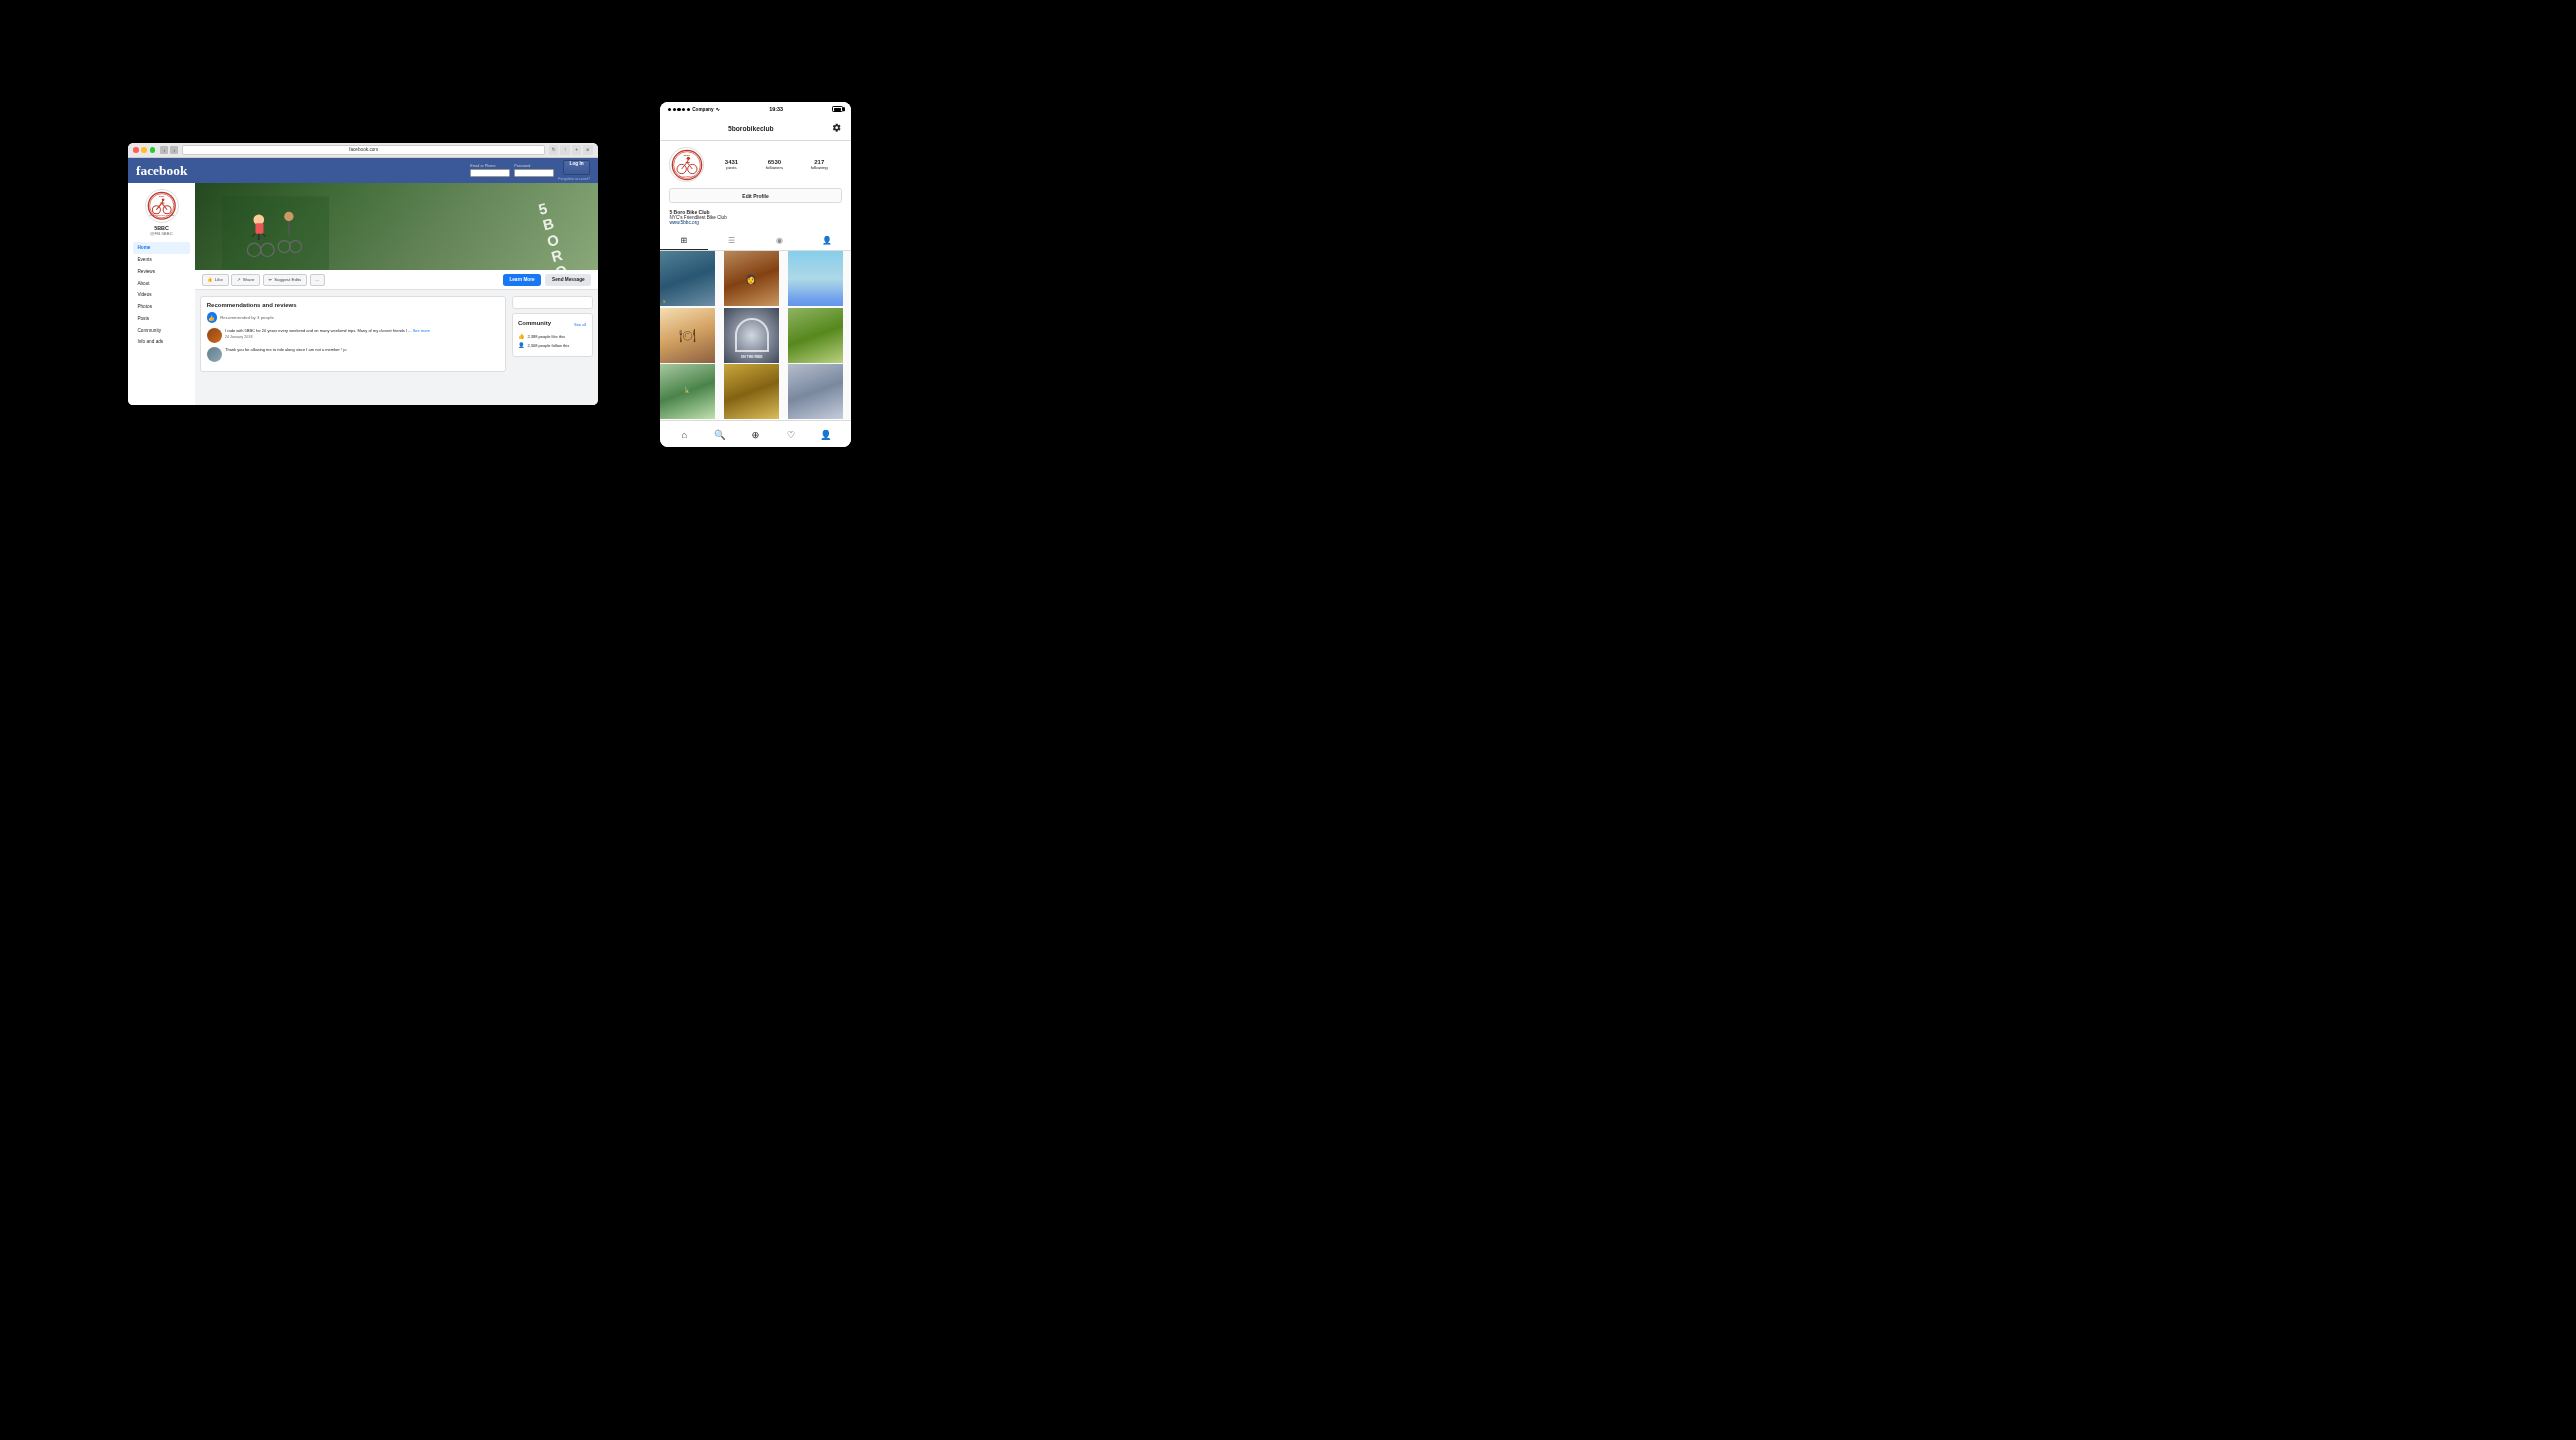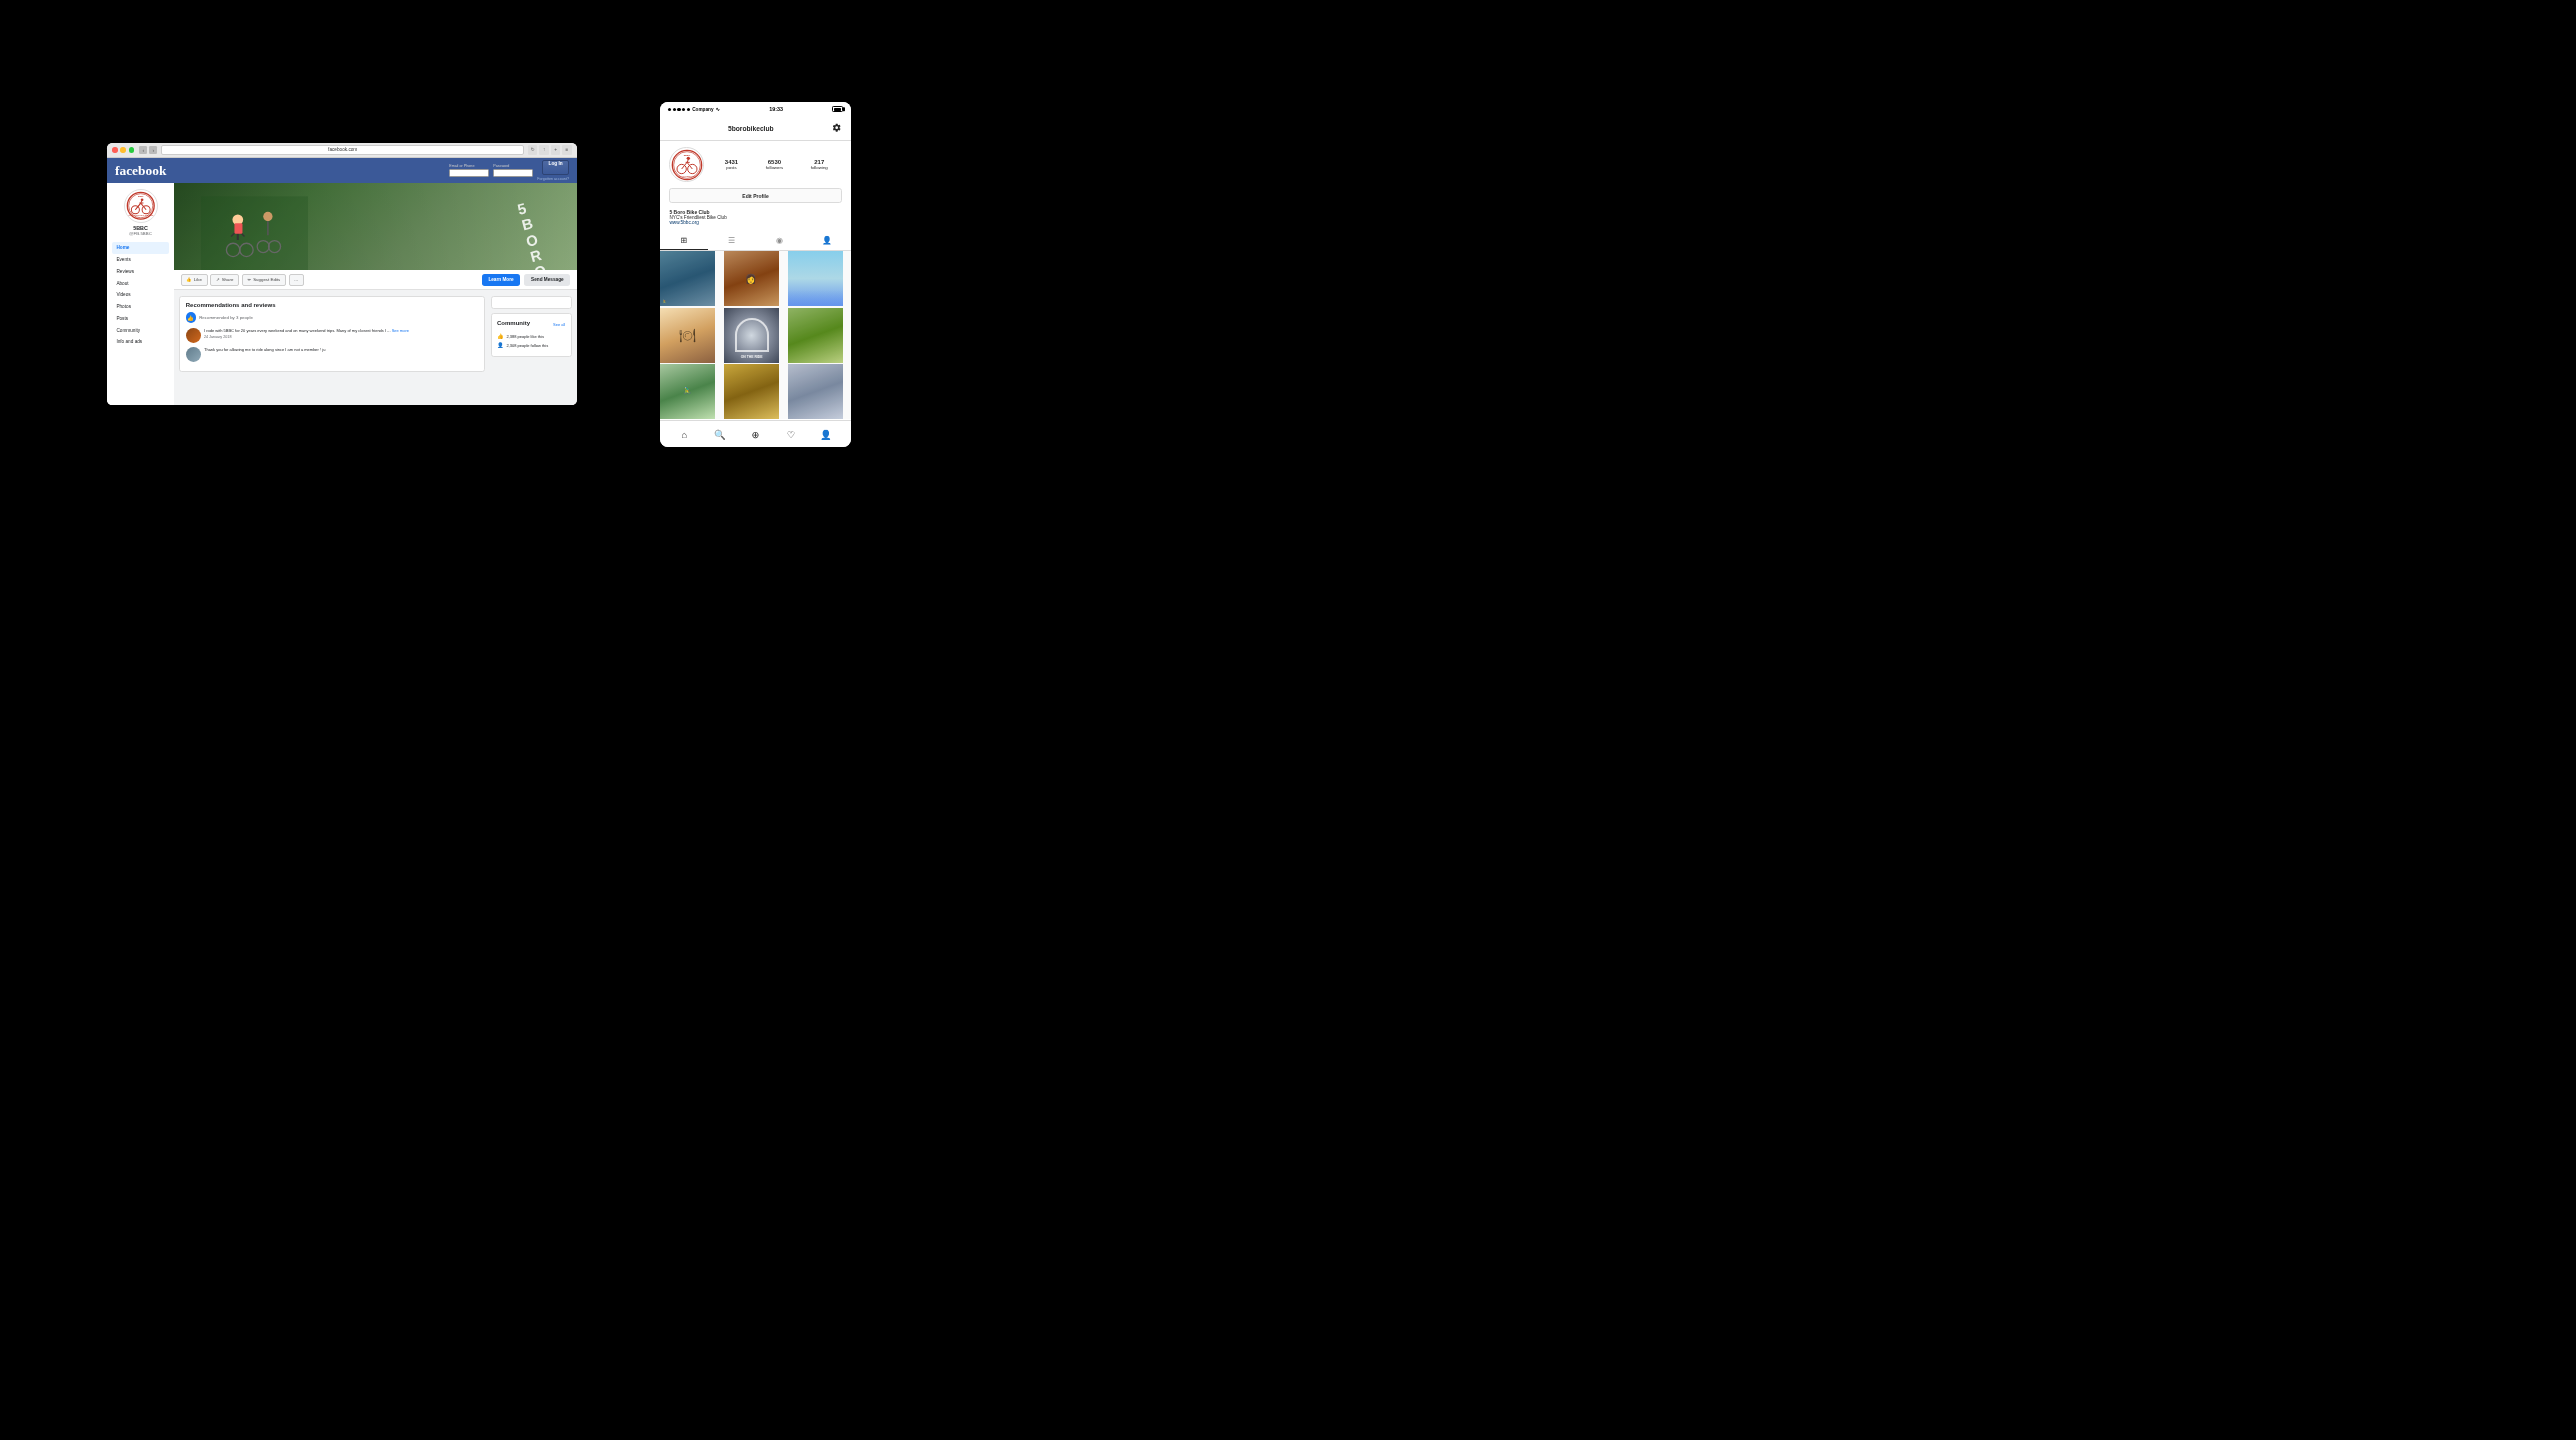--- a/index.html
+++ b/index.html
@@ -8,21 +8,21 @@
       height: 1440px;
       background: #000;
       font-family: -apple-system, BlinkMacSystemFont, 'Helvetica Neue', Arial, sans-serif;
       overflow: hidden;
       position: relative;
     }
 
     
     .browser-window {
       position: absolute;
-      left: 107px;
+      left: 128px;
       top: 143px;
       width: 470px;
       height: 262px;
       background: #fff;
       border-radius: 5.4px;
       box-shadow: 0 6.7px 27px rgba(0,0,0,0.5);
       overflow: hidden;
       font-size: 4.7px;
     }
 

